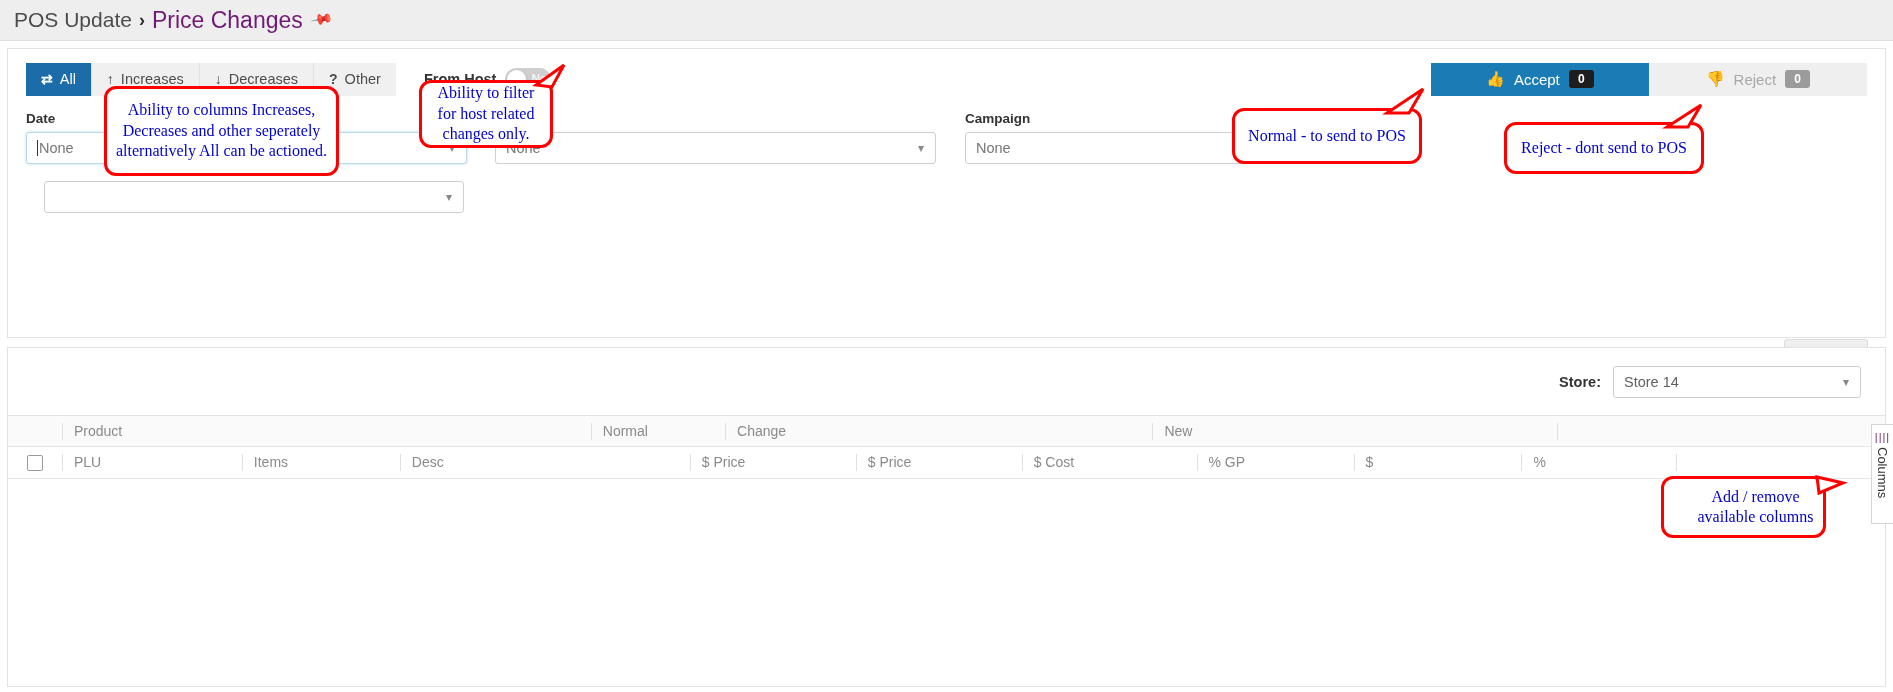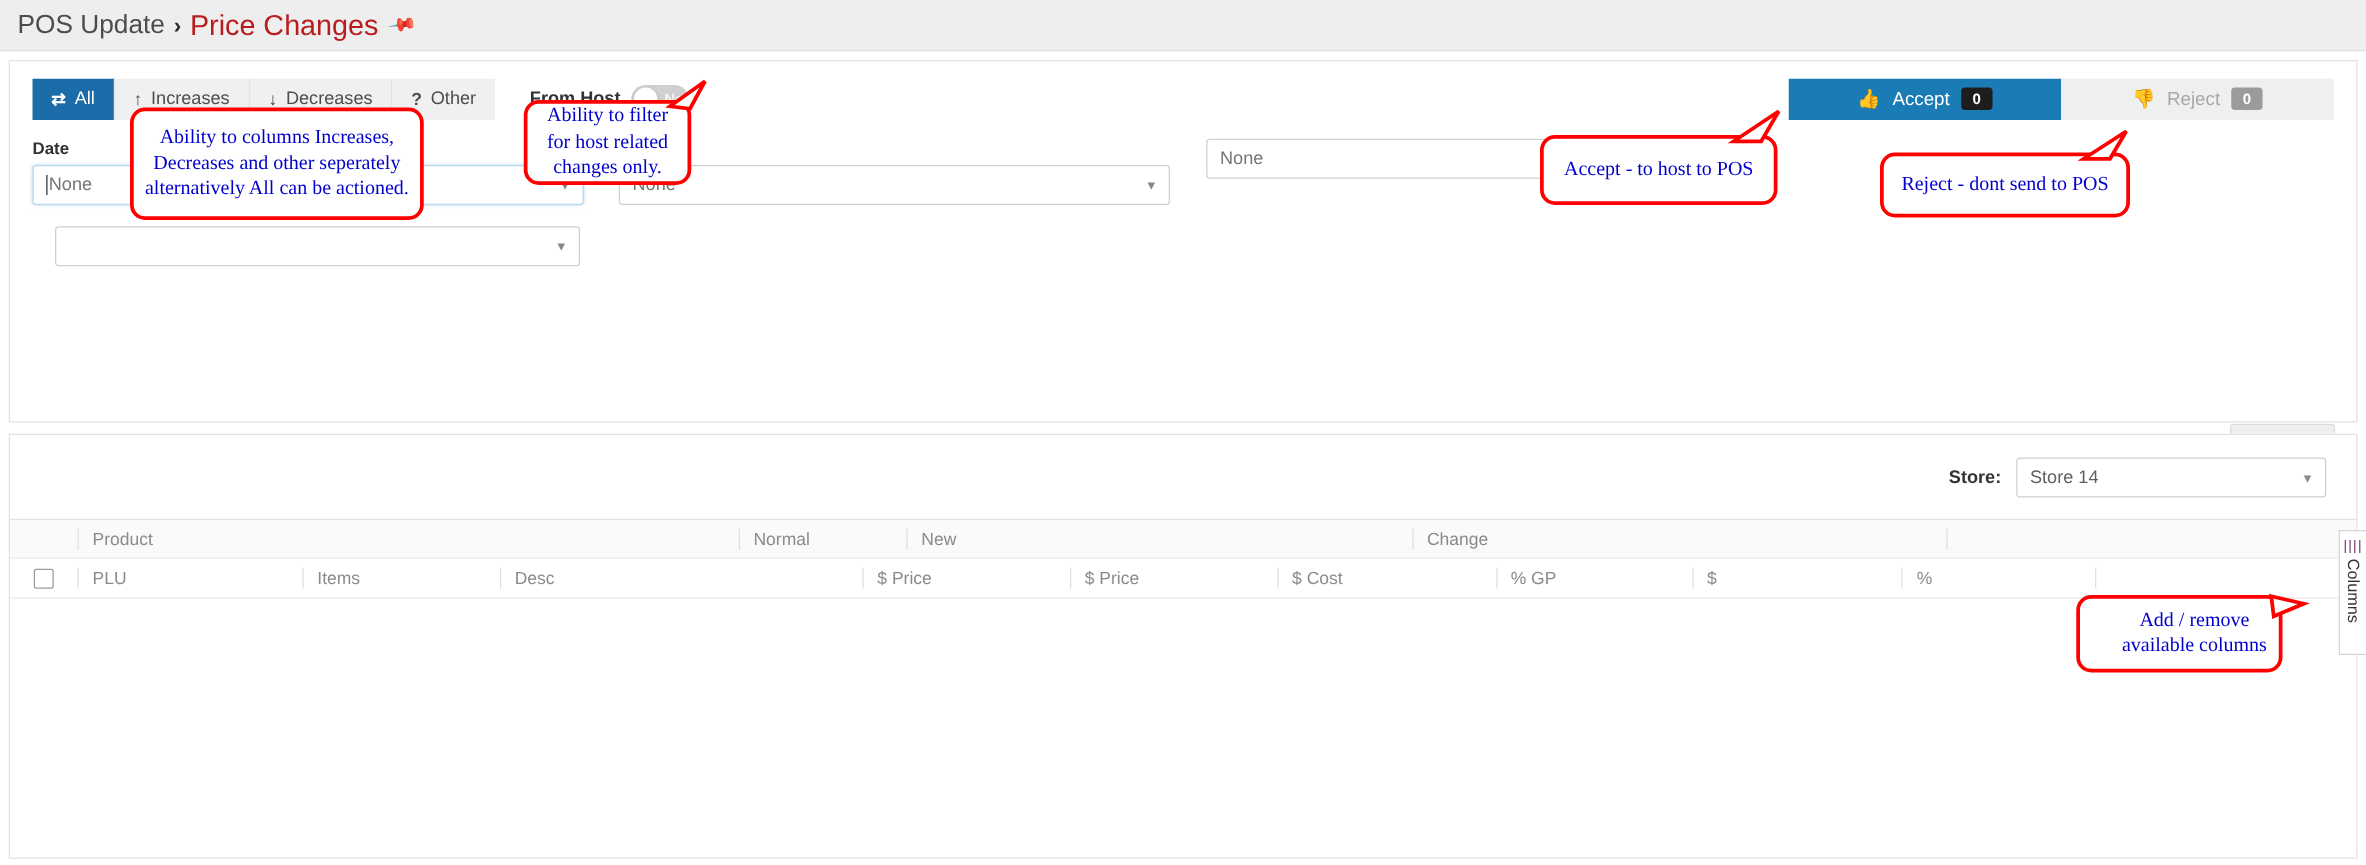--- a/index.html
+++ b/index.html
@@ -33,21 +33,21 @@
     font-weight: 400;
   }
   #breadcrumb-bar .crumb-sep {
     font-size: 18px;
     color: #2b2b2b;
     font-weight: bold;
     margin: 0 7px;
   }
   #breadcrumb-bar .crumb-current {
     font-size: 23px;
-    color: #b91c1c;
+    color: #701a75;
     font-weight: 400;
   }
   #breadcrumb-bar .pin {
     margin-left: 10px;
     font-size: 15px;
     color: #888;
     transform: rotate(35deg);
     display: inline-block;
   }
 
@@ -404,20 +404,21 @@
 
     <div class="fld" id="field-user">
       <div class="field-label">Us</div>
       <div class="select-box">
         <span class="val">None</span>
         <span class="caret">▾</span>
       </div>
     </div>
 
     <div class="fld" id="field-campaign">
+      <div class="field-label">Campaign</div>
       <div class="select-box">
         <span class="val">None</span>
         <span class="caret">▾</span>
       </div>
     </div>
 
     <div class="fld" id="field-department">
       <div class="select-box">
         <span class="val"></span>
         <span class="caret">▾</span>
@@ -442,22 +443,22 @@
       <span class="caret">▾</span>
     </div>
   </div>
 
   <div id="grid-wrap">
 
     <div class="hrow">
       <div class="sel-cell"></div>
       <div class="hcell" style="width:532px">Product</div>
       <div class="hcell" style="width:135px">Normal</div>
+      <div class="hcell" style="width:430px">Change</div>
       <div class="hcell" style="width:407px">New</div>
-      <div class="hcell" style="width:430px">Change</div>
       <div class="hcell" style="width:330px"></div>
     </div>
 
     <div class="hrow subhead">
       <div class="sel-cell">
         <div class="chk"></div>
       </div>
       <div class="hcell" style="width:181px">PLU</div>
       <div class="hcell" style="width:159px">Items</div>
       <div class="hcell" style="width:292px">Desc</div>
@@ -484,21 +485,21 @@
 </div>
 
 <div class="annot" id="annot-fromhost">
   <span>Ability to filter for host related changes only.</span>
   <svg class="tail" style="right:-14px;top:-20px;" width="40" height="30">
     <path d="M2 22 L30 2 L18 24 Z" fill="#ffffff" stroke="#ff0000" stroke-width="3"></path>
   </svg>
 </div>
 
 <div class="annot" id="annot-accept">
-  <span>Accept - to host to POS</span>
+  <span>Normal - to send to POS</span>
   <svg class="tail" style="right:6px;top:-24px;" width="44" height="30">
     <path d="M4 26 L40 2 L26 26 Z" fill="#ffffff" stroke="#ff0000" stroke-width="3"></path>
   </svg>
 </div>
 
 <div class="annot" id="annot-reject">
   <span>Reject - dont send to POS</span>
   <svg class="tail" style="right:8px;top:-22px;" width="44" height="28">
     <path d="M4 24 L38 2 L25 24 Z" fill="#ffffff" stroke="#ff0000" stroke-width="3"></path>
   </svg>

